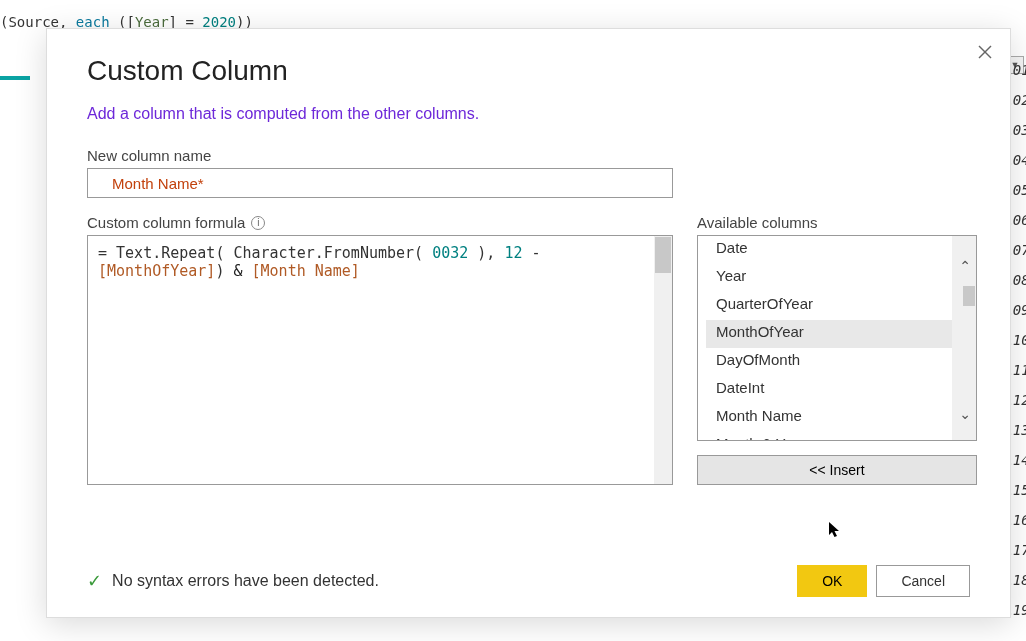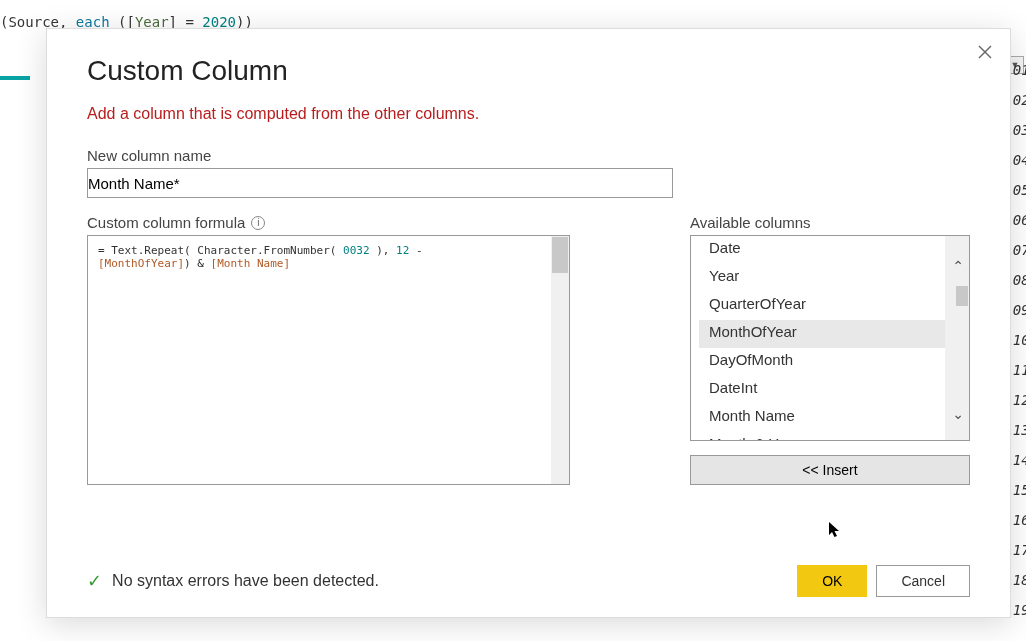--- a/index.html
+++ b/index.html
@@ -77,47 +77,47 @@
       display:flex; align-items:center; justify-content:center;
     }
     .dialog-title {
       font-size: 28px;
       font-weight: 400;
       color: #222;
       margin-bottom: 18px;
     }
     .dialog-subtitle {
       font-size: 16px;
-      color: #b91c1c;
+      color: #6d28d9;
       margin-bottom: 24px;
     }
     .label-sm { font-size: 15px; color: #444; margin-bottom: 4px; display:flex; align-items:center; gap:6px;}
     .info-icon {
       width: 14px; height: 14px; border: 1px solid #888; border-radius: 50%;
       font-size: 10px; color: #666; display:inline-flex; align-items:center; justify-content:center;
     }
     .input-name {
       width: 586px;
       height: 30px;
       border: 1px solid #999;
-      padding: 3px 0;
-      font-size: 15px;
-      color: #000000;
+      padding: 3px 24px;
+      font-size: 15px;
+      color: #c2410c;
       margin-bottom: 16px;
     }
     .columns-row { display: flex; gap: 24px; }
     .leftpane { width: 586px; }
     .rightpane { width: 280px; }
     .formula-box {
-      width: 483px;
+      width: 586px;
       height: 250px;
       border: 1px solid #999;
       padding: 8px 10px;
       font-family: Consolas, monospace;
-      font-size: 11px;
+      font-size: 15px;
       position: relative;
       overflow: hidden;
     }
     .formula-scroll {
       position: absolute; right: 0; top: 0; bottom: 0; width: 18px; background: #f0f0f0;
     }
     .formula-thumb {
       position: absolute; right: 1px; top: 1px; width: 16px; height: 36px; background: #c8c8c8;
     }
     .tok-eq { color: #333; }

